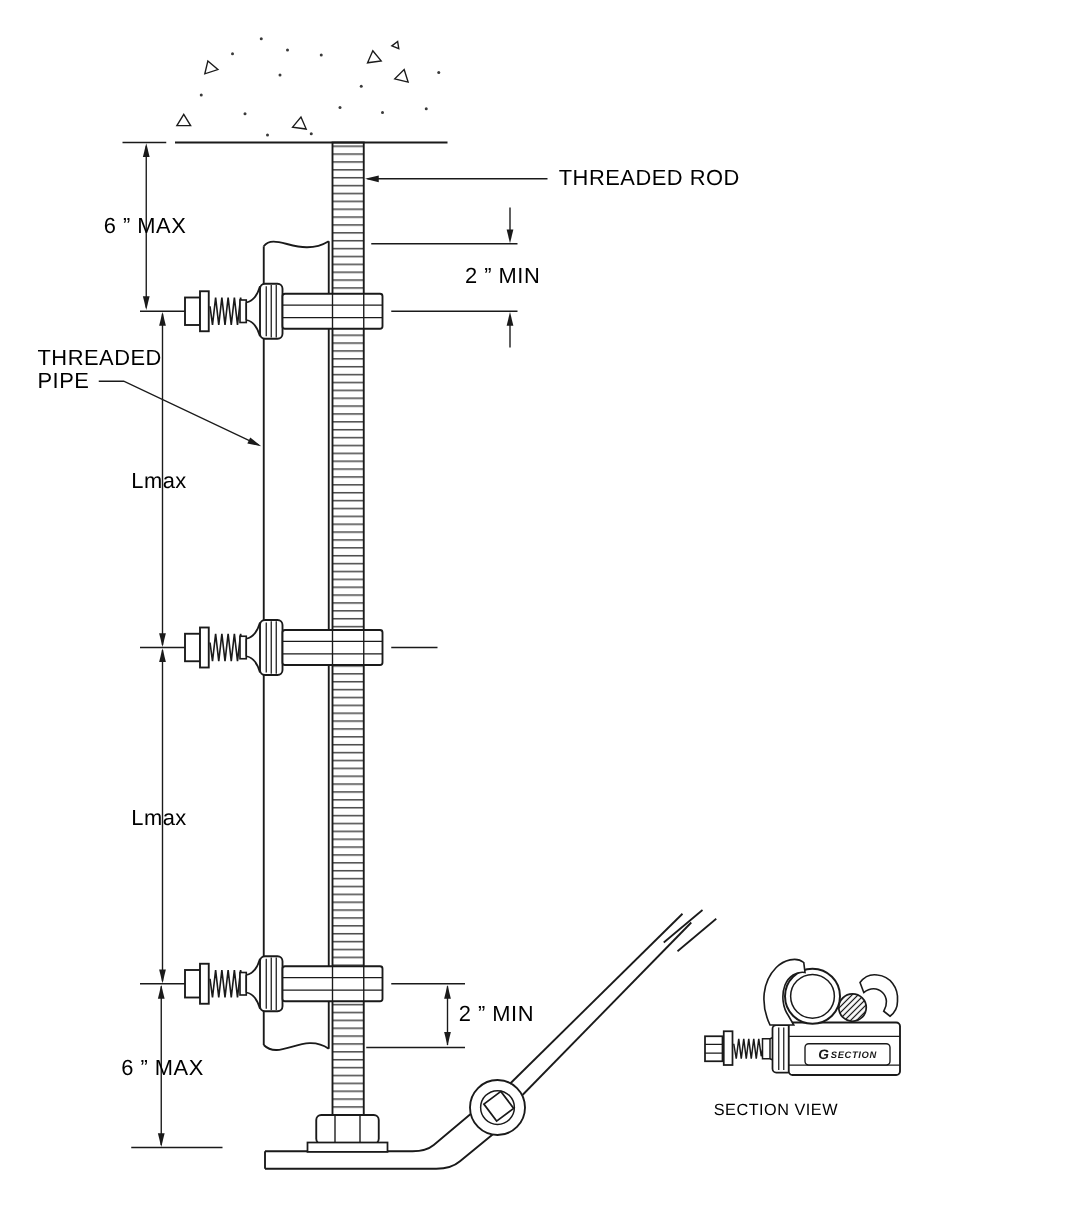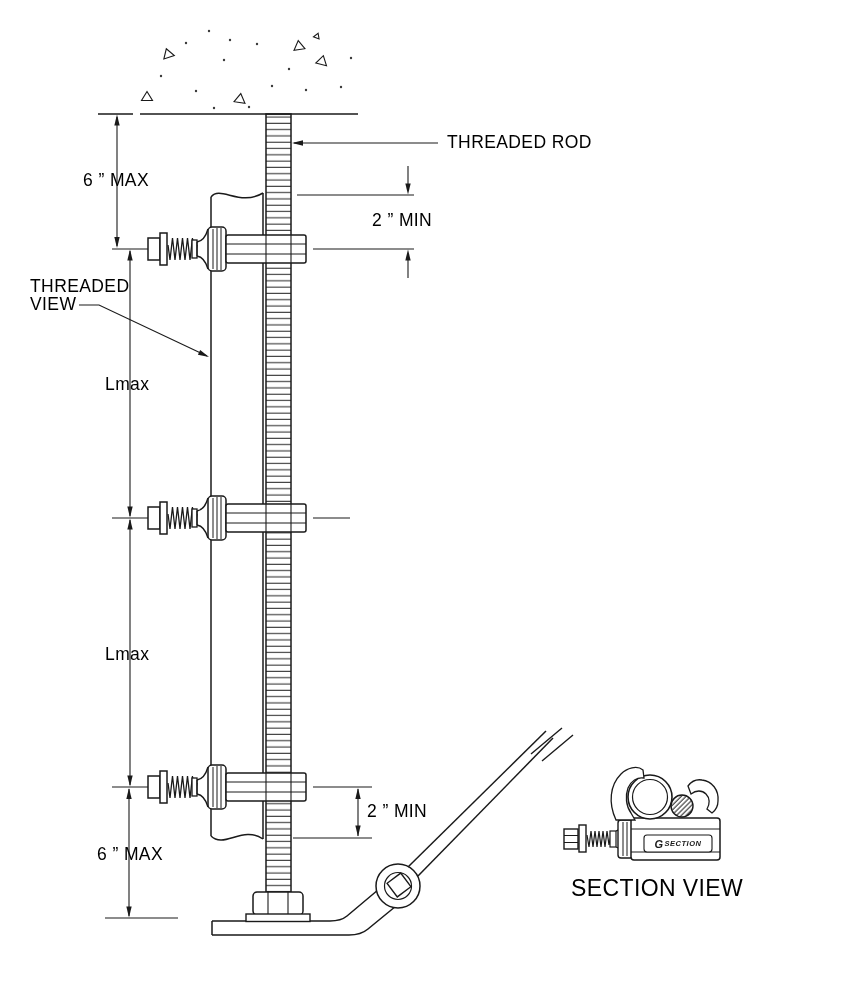--- a/index.html
+++ b/index.html
@@ -1,21 +1,21 @@
 <!DOCTYPE html>
 <html><head>
 <meta charset="utf-8">
 <style>
   html,body{margin:0;padding:0;background:#fff;}
   #stage{position:relative;width:856px;height:982px;background:#fff;overflow:hidden;
          font-family:"Liberation Sans",sans-serif;}
   #linework{position:absolute;left:0;top:0;z-index:1;}
   .label{position:absolute;z-index:2;color:#000000;font-size:17.5px;line-height:18px;
          letter-spacing:0.4px;white-space:nowrap;}
-  .label.small{font-size:23px;}
+  .label.small{font-size:13px;}
   #gripple-logo{position:absolute;z-index:3;left:646px;top:836px;width:64px;height:15px;
       display:flex;align-items:center;justify-content:center;color:#1a1a1a;
       font-style:italic;font-weight:bold;letter-spacing:0.5px;}
   #gripple-logo .g-mark{font-size:11px;margin-right:1px;}
   #gripple-logo .g-word{font-size:7.5px;}
 </style>
 </head>
 <body>
 
 <div id="stage">
@@ -192,21 +192,21 @@
     <path d="M718,801 C719,790 712,781 702,780 C696,779 691,782 688,786 L691,794 C696,790 702,790 706,794 C710,798 710,804 707,809 L712,813 C716,810 718,806 718,801 Z" fill="#fff" stroke-width="1.3"></path>
     <path d="M616,820 C608,803 610,785 621,774 C627,768 637,765 643,770 L644,778 C637,777 631,781 628,788 C625,796 626,806 631,813 L635,820 Z" fill="#fff" stroke-width="1.3"></path>
     <rect x="644" y="835" width="68" height="17" rx="3" fill="#fff" stroke-width="1.1"></rect>
   </g>
 </svg>
 
 <div class="label" style="left:447px;top:133px;">THREADED ROD</div>
 <div class="label" style="left:372px;top:211px;">2 ” MIN</div>
 <div class="label" style="left:83px;top:171px;">6 ” MAX</div>
 <div class="label" style="left:30px;top:277px;">THREADED</div>
-<div class="label" style="left:30px;top:295px;">VIEW</div>
+<div class="label" style="left:30px;top:295px;">PIPE</div>
 <div class="label" style="left:105px;top:375px;">Lmax</div>
 <div class="label" style="left:105px;top:645px;">Lmax</div>
 <div class="label" style="left:367px;top:802px;">2 ” MIN</div>
 <div class="label" style="left:97px;top:845px;">6 ” MAX</div>
 <div class="label small" style="left:571px;top:879px;">SECTION VIEW</div>
 
 <div id="gripple-logo">
   <span class="g-mark">G</span>
   <span class="g-word">SECTION</span>
 </div>

